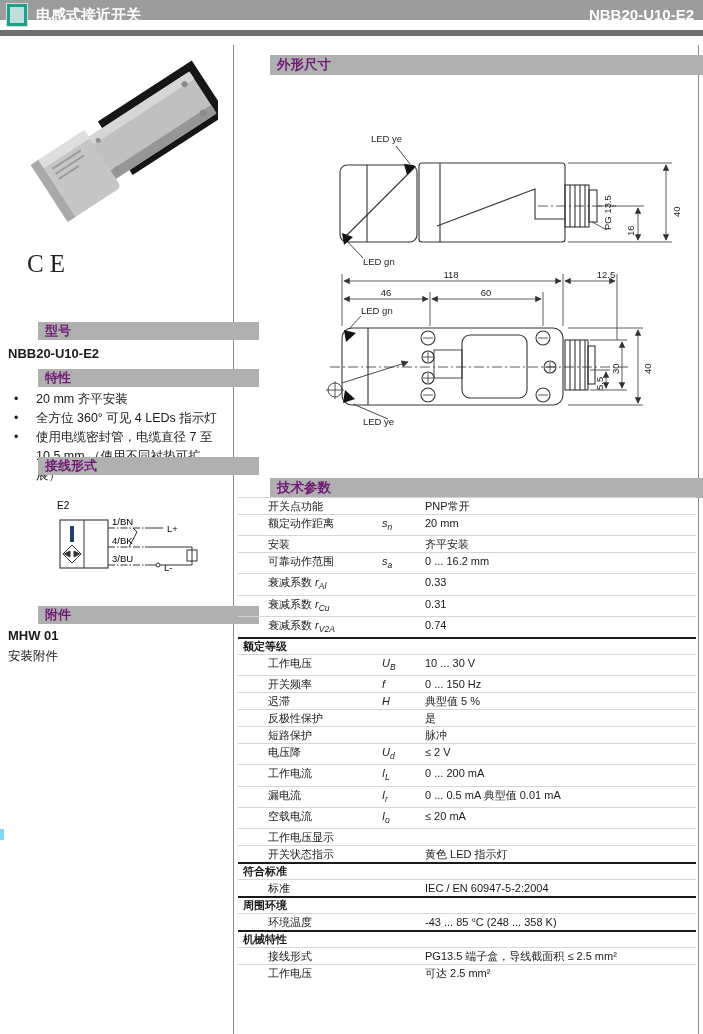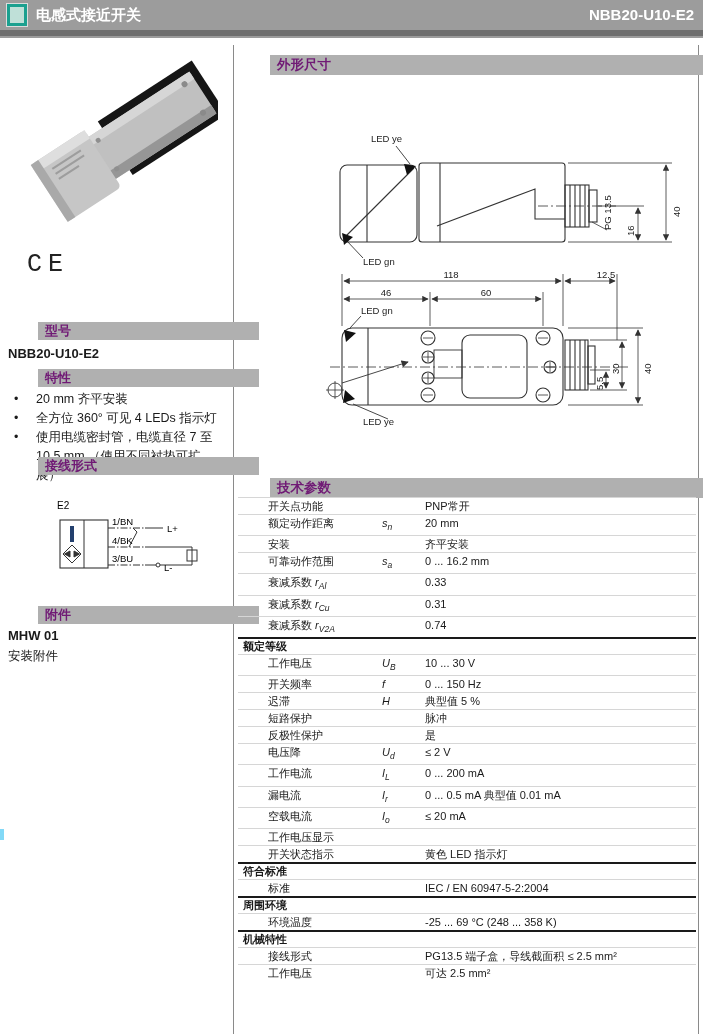--- a/index.html
+++ b/index.html
@@ -1,39 +1,39 @@
 <!DOCTYPE html>
 <html><head>
 <meta charset="utf-8">
 <style>
   html,body{margin:0;padding:0;}
   body{
     width:703px;height:1034px;position:relative;background:#ffffff;
     font-family:"Liberation Sans",sans-serif;color:#1a1a1a;overflow:hidden;
   }
   
-  .topbar{position:absolute;left:0;top:0;width:703px;height:38px;background:#9c9c9c;}
+  .topbar{position:absolute;left:0;top:0;width:703px;height:20px;background:#9c9c9c;}
   .topstrip{position:absolute;left:0;top:30px;width:703px;height:6px;background:#6f6f6f;}
   .logo{position:absolute;left:7px;top:4px;width:14px;height:16px;background:#bfe0d8;
         border:3px solid #1ba08f;box-shadow:0 0 0 1px #dcdcdc;}
   .topbar .title{position:absolute;left:36px;top:0;line-height:30px;color:#ffffff;
         font-weight:bold;font-size:15px;}
   .topbar .model{position:absolute;right:9px;top:0;line-height:30px;color:#ffffff;
         font-weight:bold;font-size:15px;}
   
   .vline{position:absolute;top:45px;width:1px;height:989px;background:#8a8a8a;}
   
   .secbar{position:absolute;background:#b0b0b0;font-weight:bold;font-size:13px;
         height:18px;line-height:18px;padding-left:7px;color:#701a75;margin-left:32px;}
   .secbar.left{left:6px;width:214px;}
   .secbar.right{left:238px;width:449px;height:20px;line-height:20px;font-size:13.5px;}
   
   .photo{position:absolute;left:28px;top:52px;}
   .ce{position:absolute;left:27px;top:250px;font-size:25px;letter-spacing:6px;
-      font-family:Liberation Mono, monospace;color:#222;}
+      font-family:Liberation Serif, serif;color:#222;}
   .modelval{position:absolute;left:8px;top:346px;font-weight:bold;font-size:13px;}
   .features{position:absolute;left:8px;top:390px;width:214px;font-size:12.5px;
       line-height:19px;margin:0;padding:0;list-style:none;}
   .features li{display:flex;}
   .features .bu{width:22px;flex:0 0 22px;text-align:left;padding-left:6px;}
   .wiring{position:absolute;left:45px;top:496px;}
   .accmodel{position:absolute;left:8px;top:628px;font-weight:bold;font-size:13px;}
   .accdesc{position:absolute;left:8px;top:648px;font-size:12.5px;}
   .cyantab{position:absolute;left:0;top:829px;width:4px;height:11px;background:#82d9f7;}
   
@@ -302,28 +302,28 @@
       <span>开关频率</span>
       <span class="sym">f</span>
       <span><span>0 ... 150 Hz</span></span>
     </div>
     <div class="srow">
       <span>迟滞</span>
       <span class="sym">H</span>
       <span><span>典型值 5 %</span></span>
     </div>
     <div class="srow">
+      <span>反极性保护</span>
+      <span class="sym"></span>
+      <span><span>是</span></span>
+    </div>
+    <div class="srow">
       <span>短路保护</span>
       <span class="sym"></span>
       <span><span>脉冲</span></span>
-    </div>
-    <div class="srow">
-      <span>反极性保护</span>
-      <span class="sym"></span>
-      <span><span>是</span></span>
     </div>
     <div class="srow">
       <span>电压降</span>
       <span class="sym">U<sub>d</sub></span>
       <span><span>≤ 2 V</span></span>
     </div>
     <div class="srow">
       <span>工作电流</span>
       <span class="sym">I<sub>L</sub></span>
       <span><span>0 ... 200 mA</span></span>
@@ -350,21 +350,21 @@
     <div class="grow">符合标准</div>
     <div class="srow">
       <span>标准</span>
       <span class="sym"></span>
       <span><span>IEC / EN 60947-5-2:2004</span></span>
     </div>
     <div class="grow">周围环境</div>
     <div class="srow">
       <span>环境温度</span>
       <span class="sym"></span>
-      <span><span>-25 ... 69 °C (248 ... 358 K)</span></span>
+      <span><span>-43 ... 85 °C (248 ... 358 K)</span></span>
     </div>
     <div class="grow">机械特性</div>
     <div class="srow">
       <span>接线形式</span>
       <span class="sym"></span>
       <span><span>PG13.5 端子盒，导线截面积 ≤ 2.5 mm²</span></span>
     </div>
     <div class="srow">
       <span>工作电压</span>
       <span class="sym"></span>

